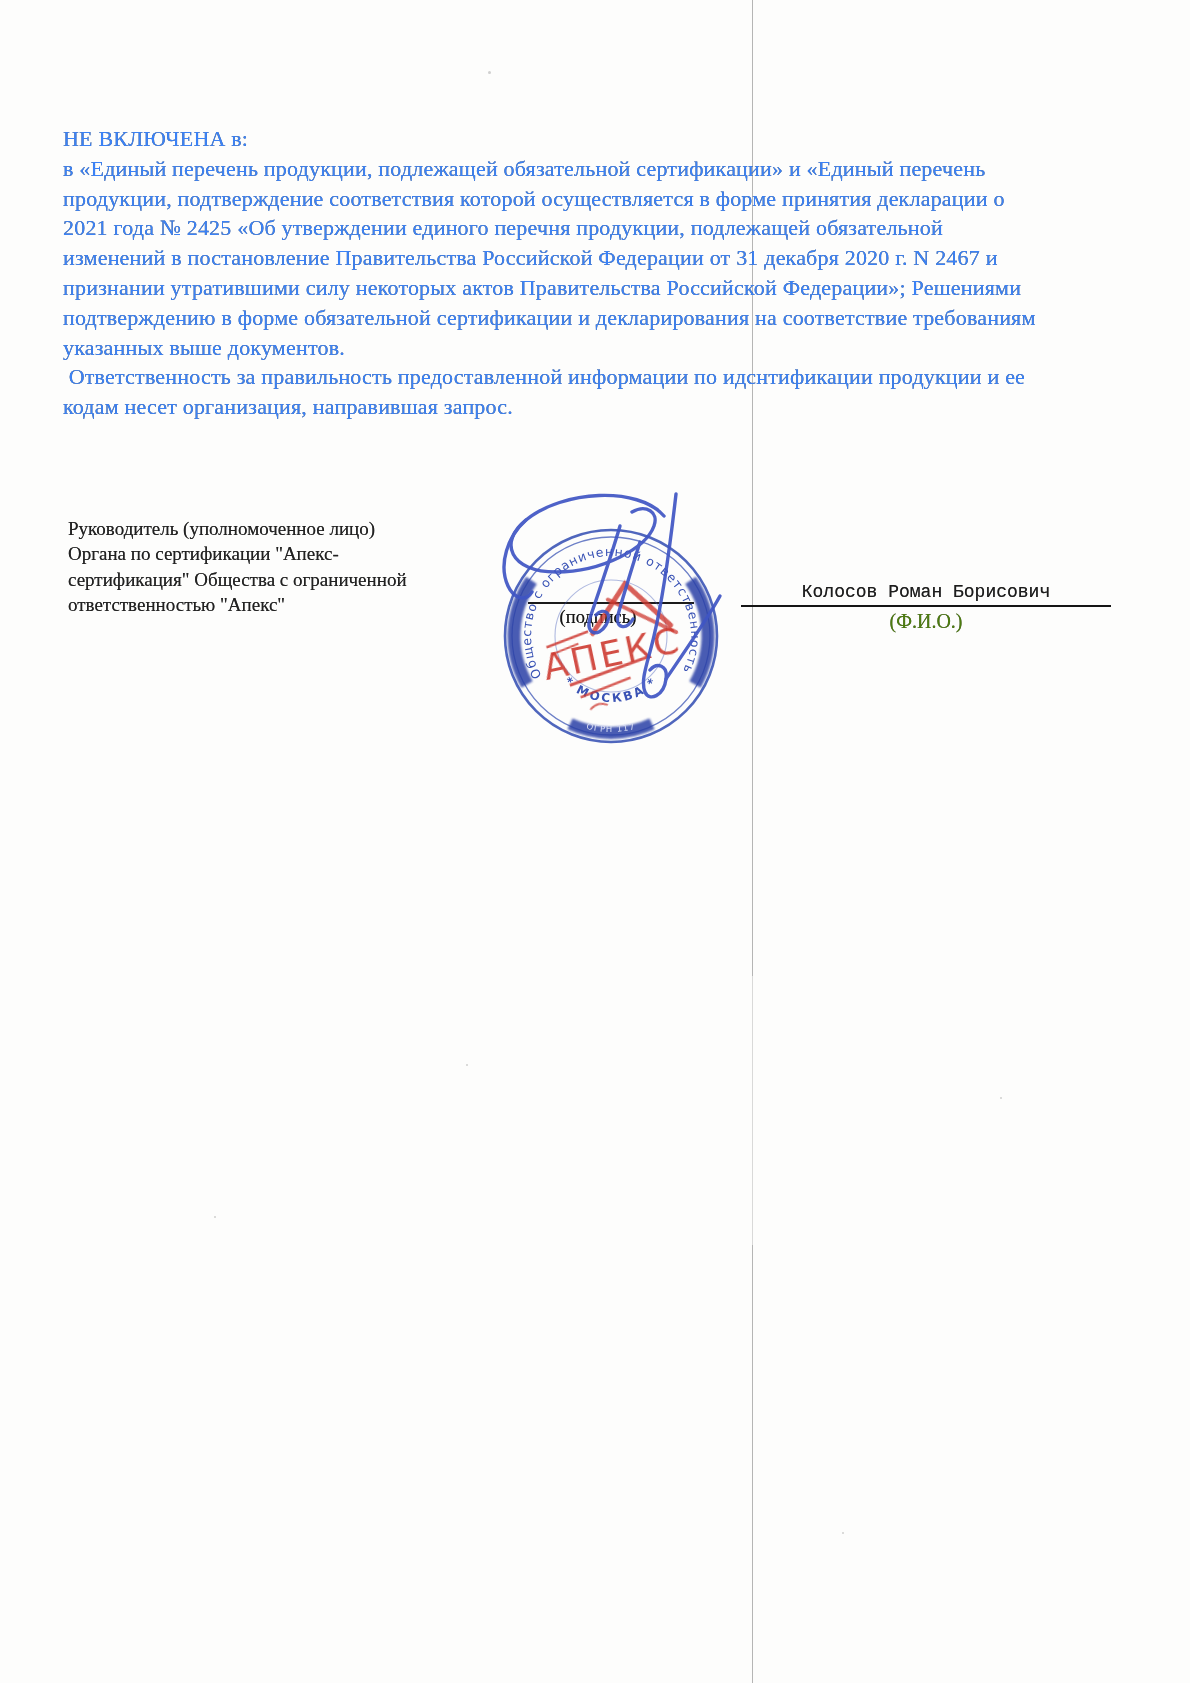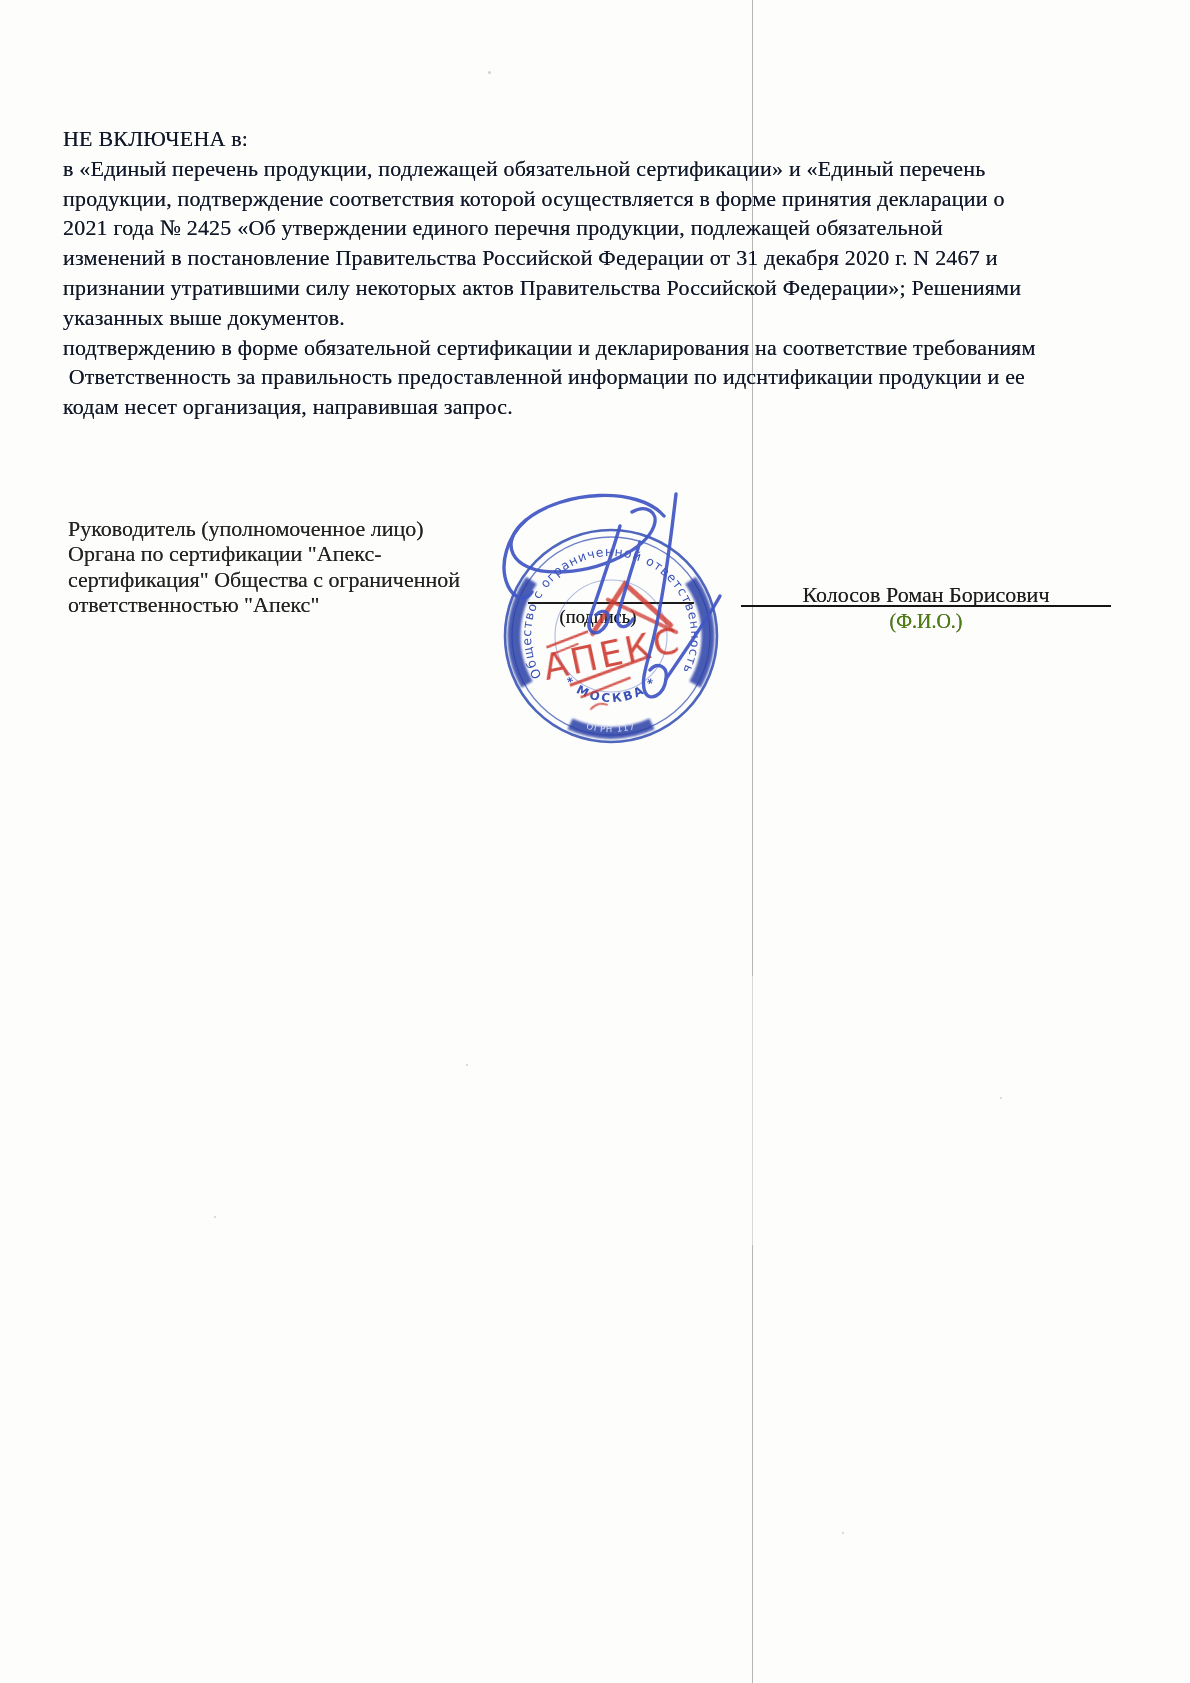--- a/index.html
+++ b/index.html
@@ -8,38 +8,38 @@
     background:#fdfdfc;overflow:hidden;
     font-family:"Liberation Serif", serif;
   }
   .fold-line{
     position:absolute;left:752px;top:0;width:1px;height:1683px;
     background:linear-gradient(to bottom, rgba(110,110,110,.5) 0 58%, rgba(110,110,110,.25) 58% 74%, rgba(110,110,110,.5) 74% 100%);
   }
   .speck{position:absolute;border-radius:50%;background:#ababab;opacity:.55;}
   .body-text{
     position:absolute;left:63px;top:124px;width:1085px;
-    font-size:22px;line-height:29.8px;color:#0f172a;
+    font-size:22px;line-height:29.8px;color:#3b82f6;
     text-shadow:0 0 .6px rgba(25,25,25,.75);
     letter-spacing:.2px;
   }
   .body-text .line{white-space:pre-wrap;}
   .sig-left{
     position:absolute;left:68px;top:516px;width:420px;
-    font-size:22px;line-height:25.4px;color:#222;
+    font-size:19px;line-height:25.4px;color:#222;
     text-shadow:0 0 .5px rgba(25,25,25,.7);
   }
   .sign-line{position:absolute;left:528px;top:602px;width:166px;height:2px;background:#1b1b1b;}
   .sign-caption{
     position:absolute;left:540px;top:607px;width:116px;text-align:center;
     font-size:18.5px;color:#161616;text-shadow:0 0 .5px rgba(25,25,25,.7);
   }
   .name{
     position:absolute;left:741px;top:582px;width:370px;text-align:center;
-    font-size:22px;color:#1d1d1d;text-shadow:0 0 .5px rgba(25,25,25,.7);
+    font-size:18px;color:#1d1d1d;text-shadow:0 0 .5px rgba(25,25,25,.7);font-family:Liberation Mono, monospace;
   }
   .name-line{position:absolute;left:741px;top:605px;width:370px;height:2px;background:#151515;}
   .name-caption{
     position:absolute;left:741px;top:610px;width:370px;text-align:center;
     font-size:20px;color:#4d7c0f;text-shadow:0 0 .5px rgba(25,25,25,.7);
   }
   svg.stamp{position:absolute;left:466px;top:466px;filter:blur(.35px);}
   .stamp-ring-text{font-family:"DejaVu Sans", sans-serif;font-size:12.5px;letter-spacing:1px;fill:#3a53b5;}
   .stamp-bottom-text{font-family:"DejaVu Sans", sans-serif;font-size:12px;letter-spacing:2.5px;fill:#3a53b5;font-weight:bold;}
   .stamp-ogrn-text{font-family:"DejaVu Sans", sans-serif;font-size:8.5px;letter-spacing:1px;fill:#d9def4;}
@@ -58,22 +58,22 @@
   <div class="speck" style="left:214px;top:1216px;width:2px;height:2px;"></div>
   <div class="speck" style="left:842px;top:1532px;width:2px;height:2px;"></div>
 
   <div class="body-text">
     <div class="line">НЕ ВКЛЮЧЕНА в:</div>
     <div class="line">в «Единый перечень продукции, подлежащей обязательной сертификации» и «Единый перечень</div>
     <div class="line">продукции, подтверждение соответствия которой осуществляется в форме принятия декларации о</div>
     <div class="line">2021 года № 2425 «Об утверждении единого перечня продукции, подлежащей обязательной</div>
     <div class="line">изменений в постановление Правительства Российской Федерации от 31 декабря 2020 г. N 2467 и</div>
     <div class="line">признании утратившими силу некоторых актов Правительства Российской Федерации»; Решениями</div>
+    <div class="line">подтверждению в форме обязательной сертификации и декларирования на соответствие требованиям</div>
     <div class="line">указанных выше документов.</div>
-    <div class="line">подтверждению в форме обязательной сертификации и декларирования на соответствие требованиям</div>
     <div class="line"> Ответственность за правильность предоставленной информации по идснтификации продукции и ее</div>
     <div class="line">кодам несет организация, направившая запрос.</div>
   </div>
 
   <div class="sig-left">
     <div class="line">Руководитель (уполномоченное лицо)</div>
     <div class="line">Органа по сертификации "Апекс-</div>
     <div class="line">сертификация" Общества с ограниченной</div>
     <div class="line">ответственностью "Апекс"</div>
   </div>

